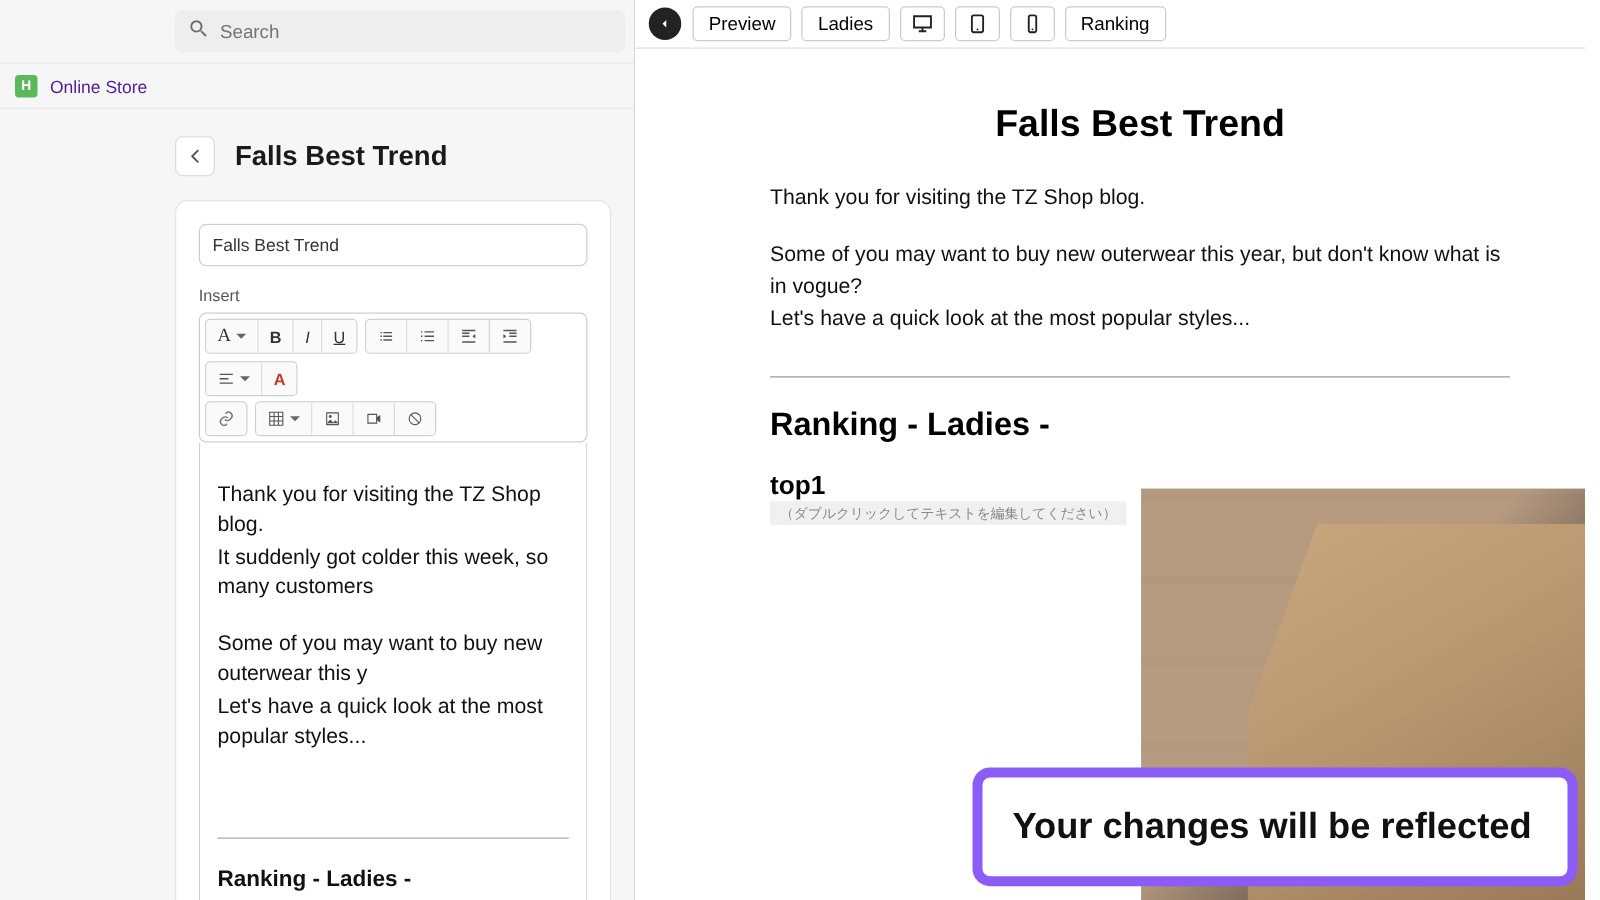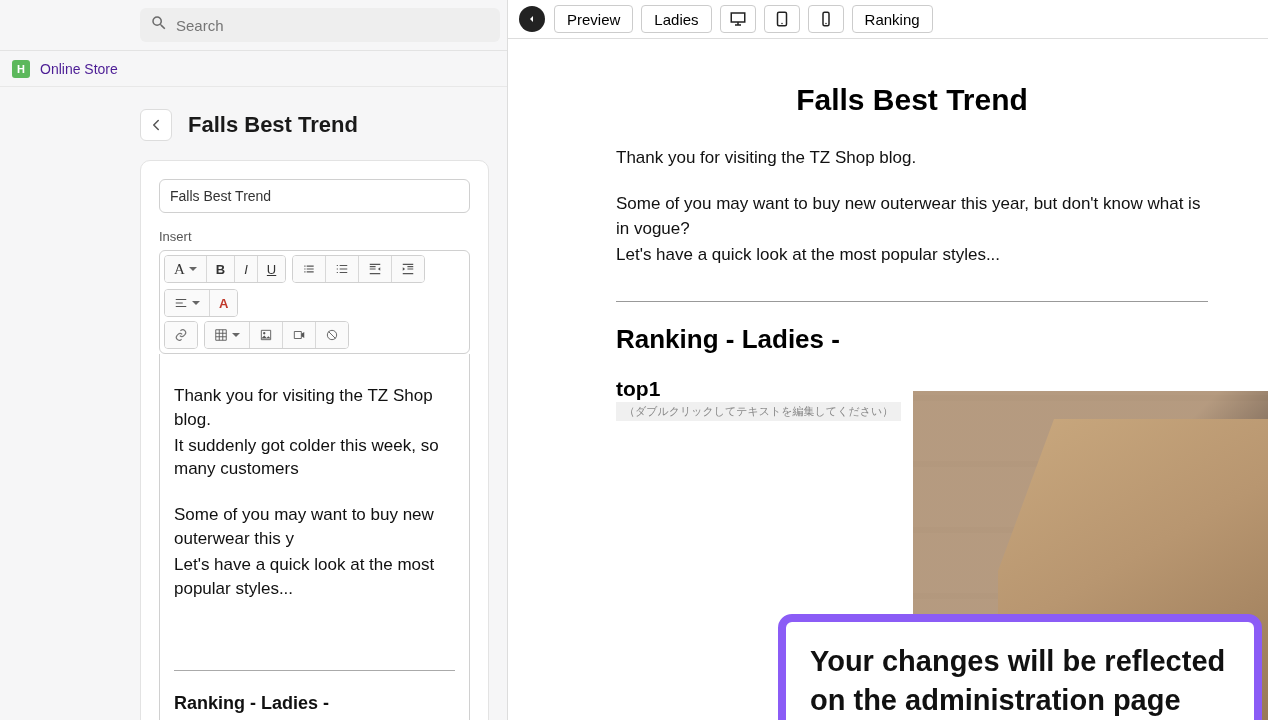--- a/index.html
+++ b/index.html
@@ -248,14 +248,14 @@
     <div class="pv-col-left">
       <div class="pv-top1">top1</div>
       <span class="pv-placeholder">（ダブルクリックしてテキストを編集してください）</span>
     </div>
     <div class="pv-image"></div>
     <div class="pv-coat"></div>
   </div>
 </div>
 
 <div class="callout">
-  <p><span>Your changes will be reflected</span><br><span>on the administration page</span></p>
+  <p><span>Your changes will be reflected</span><br></p>
 </div>
 
 </body></html>

